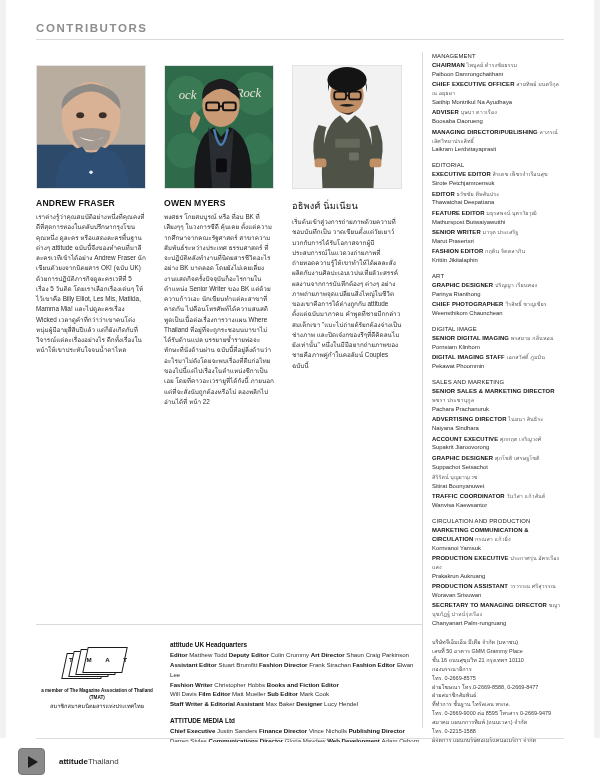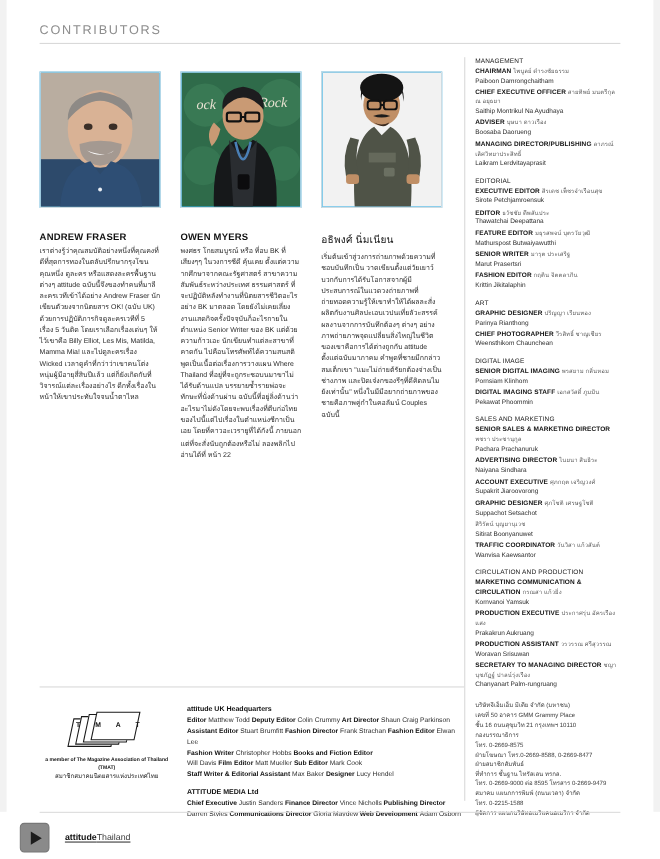--- a/index.html
+++ b/index.html
@@ -20,21 +20,21 @@
   
   .header {
     position: absolute;
     left: 36px; top: 22px;
     width: 528px;
   }
   .header-title {
     font-size: 11.5px;
     letter-spacing: 1.6px;
     color: #8d8d8d;
-    font-weight: 400;
+    font-weight: 700;
     padding-bottom: 5px;
   }
   .header-rule {
     height: 1px;
     background: #d9d9d9;
     width: 528px;
   }
   
   .content {
     position: absolute;
@@ -63,29 +63,29 @@
     display: flex;
     gap: 18px;
     margin-top: 13px;
   }
   .contrib { width: 110px; }
   .photo {
     width: 110px; height: 124px;
     border: 1px solid #e2e2e2;
     overflow: hidden;
     position: relative;
-    background: #0ea5e9;
+    background: #22c55e;
     text-align: center;
   }
   .photo svg { display: block; width: 100%; height: 100%; }
   .contrib-name {
     font-size: 8.6px;
     font-weight: bold;
     letter-spacing: 0.2px;
-    margin-top: 21px;
+    margin-top: 9px;
     margin-bottom: 4px;
     color: #111;
   }
   .contrib-name.thai { font-size: 9.2px; font-weight: normal; }
   .contrib-body {
     font-size: 6.35px;
     line-height: 1.62;
     color: #2b2b2b;
     text-align: left;
     word-break: break-word;
@@ -221,21 +221,20 @@
     width: 0; height: 0;
     border-left: 10px solid #1c1c1c;
     border-top: 6.5px solid transparent;
     border-bottom: 6.5px solid transparent;
     margin-left: 3px;
   }
   .footer-brand {
     margin-left: 14px;
     font-size: 8px;
     color: #3a3a3a;
-    text-decoration: underline;
   }
   .footer-brand b { color: #111; }
   .page-edge {
     position: absolute;
     left: 0; top: 0;
     width: 600px; height: 738px;
     border-left: 6px solid #f2f2f2;
     border-right: 6px solid #f2f2f2;
     pointer-events: none;
   }

